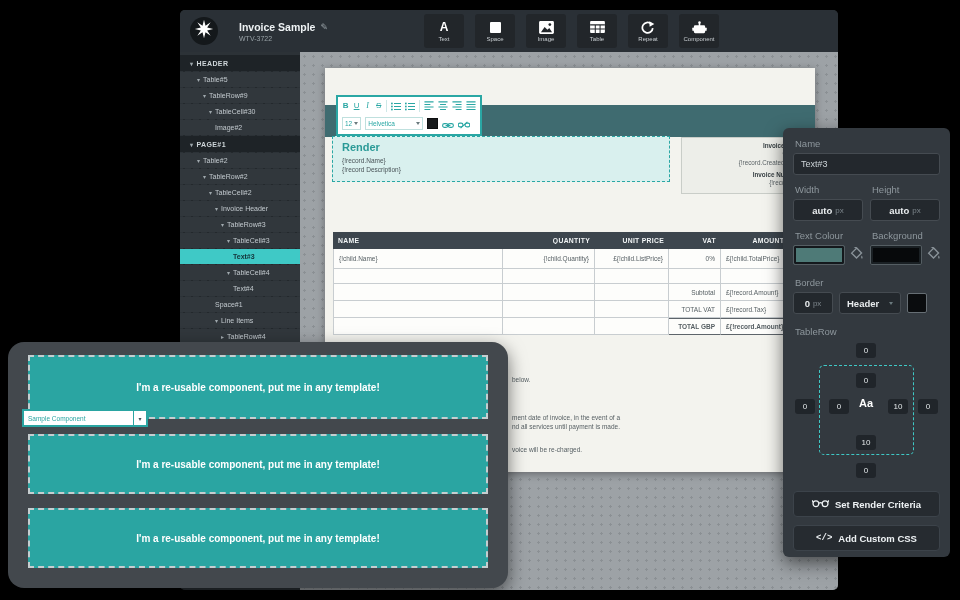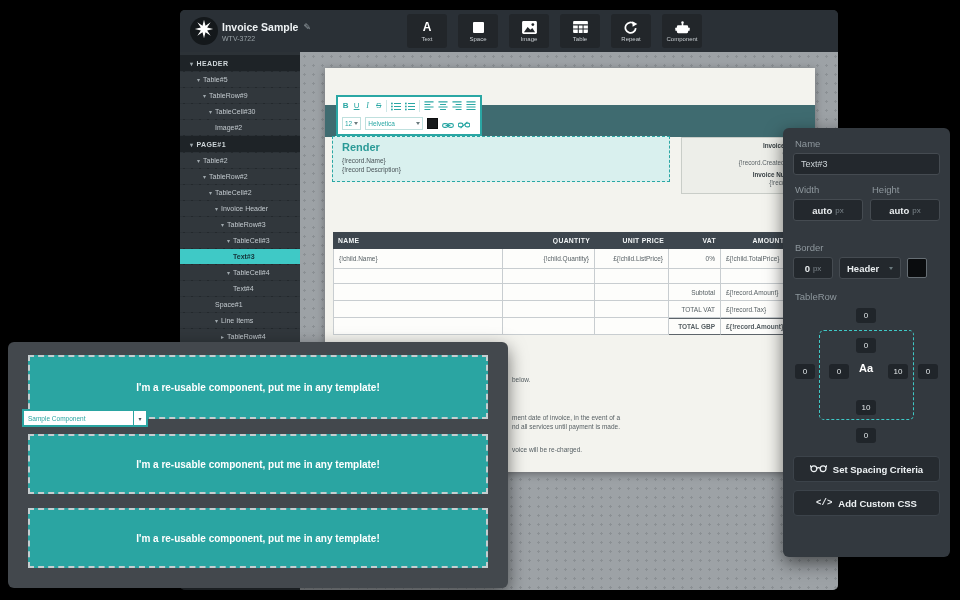--- a/index.html
+++ b/index.html
@@ -3,21 +3,21 @@
 <meta charset="utf-8">
 <style>
 *{margin:0;padding:0;box-sizing:border-box}
 html,body{width:960px;height:600px;background:#000;font-family:"Liberation Sans",sans-serif;overflow:hidden}
 .stage{position:relative;width:960px;height:600px;background:#000}
 
 
 .app-window{position:absolute;left:180px;top:10px;width:658px;height:580px;border-radius:5px;overflow:hidden;background:#2c3237;box-shadow:0 0 22px rgba(0,0,0,.7)}
 .app-header{height:42px;background:#2a3036;display:flex;align-items:center;padding:0 10px}
 .logo-badge{width:28px;height:28px;border-radius:50%;background:#14181b;display:flex;align-items:center;justify-content:center;flex:0 0 auto}
-.title-block{margin-left:4px}
+.title-block{margin-left:21px}
 .title-row{display:flex;align-items:center}
 .app-title{font-size:10.5px;font-weight:700;color:#eef2f4;white-space:nowrap}
 .pencil{font-size:9px;color:#9aa3a8;margin-left:5px}
 .app-subtitle{font-size:7px;color:#98a1a6;margin-top:2px}
 .toolbar{display:flex;gap:11px;margin-left:96px}
 .tb-btn{width:40px;height:34px;background:#22262a;border-radius:3px;display:flex;flex-direction:column;align-items:center;justify-content:center;gap:2px}
 .tb-icon{height:14px;display:flex;align-items:center;justify-content:center}
 .tb-glyph{font-size:12px;font-weight:700;color:#fff;line-height:1}
 .tb-square{width:11px;height:11px;background:#fff;border-radius:1px;display:inline-block}
 .tb-label{font-size:6px;color:#c9ced2;white-space:nowrap}
@@ -63,21 +63,21 @@
 .t-head .t-cell{color:#f2f5f6;font-size:6.8px;font-weight:700;letter-spacing:.3px}
 .t-body{background:#fdfdfb}
 .t-body .t-cell{border-right:1px solid #c8cdd0;border-bottom:1px solid #c8cdd0;color:#555e62}
 .t-body .t-cell:first-child{border-left:1px solid #c8cdd0}
 .num{justify-content:flex-end;text-align:right}
 .lbl{justify-content:flex-end;text-align:right;color:#4a5256}
 .strong{font-weight:700;color:#343c40;border-top:1.5px solid #5d646a !important;border-bottom:1.5px solid #5d646a !important}
 .frag{position:absolute;font-size:6.5px;color:#555e62;white-space:nowrap}
 
 
-.components-overlay{position:absolute;left:8px;top:342px;width:500px;height:246px;background:#43484d;border-radius:6px;box-shadow:0 6px 18px rgba(0,0,0,.55);z-index:20}
+.components-overlay{position:absolute;left:8px;top:342px;width:500px;height:246px;background:#43484d;border-radius:16px;box-shadow:0 6px 18px rgba(0,0,0,.55);z-index:20}
 .banner{position:absolute;left:20px;width:460px;background:#2aa5a2;border:2px dashed #c6ced0;display:flex;align-items:center;justify-content:center}
 .banner span{font-size:10px;font-weight:700;color:#fff}
 .comp-dropdown{position:absolute;left:14px;top:67px;width:126px;height:18px;background:#fff;border:2px solid #2aa5a2;display:flex;align-items:center;z-index:2}
 .dd-label{flex:1;font-size:6.5px;color:#2aa5a2;padding-left:4px;white-space:nowrap}
 .dd-box{width:13px;height:100%;border-left:1px solid #2aa5a2;display:flex;align-items:center;justify-content:center;font-size:6px;color:#44505a}
 
 
 .props{position:absolute;left:783px;top:128px;width:167px;height:429px;background:#33393f;border-radius:6px;box-shadow:0 6px 18px rgba(0,0,0,.55);padding:10px;z-index:30}
 .p-label{font-size:9.5px;color:#8e979d;margin:0 0 4px 2px;display:block;line-height:11px}
 .sec{margin-top:12px}
@@ -448,20 +448,42 @@
       <div>
         <label class="p-label">Height</label>
         <div class="p-input center">
             <b>auto</b>
             <span class="unit">px</span>
           </div>
       </div>
     </div>
 
     <div class="two-col">
+      <div>
+        <label class="p-label">Text Colour</label>
+        <div class="swatch-row">
+          <span class="swatch teal-swatch"></span>
+          <span class="bucket-slot"><svg width="13" height="13" viewBox="0 0 14 14">
+                <path d="M7.2 1.2 L12.4 6.4 L7 11.8 L1.8 6.6 Z" fill="none" stroke="#8a9399" stroke-width="1.5"></path>
+                <path d="M12.6 9.2 C13.8 10.8 13.8 12 12.9 12.6 C12 12.2 11.6 10.8 12.6 9.2 Z" fill="#8a9399"></path>
+                <line x1="7.2" y1="1.2" x2="4.4" y2="-0.6" stroke="#8a9399" stroke-width="1.5"></line>
+              </svg></span>
+        </div>
+      </div>
+      <div>
+        <label class="p-label">Background</label>
+        <div class="swatch-row">
+          <span class="swatch black-swatch"></span>
+          <span class="bucket-slot"><svg width="13" height="13" viewBox="0 0 14 14">
+                <path d="M7.2 1.2 L12.4 6.4 L7 11.8 L1.8 6.6 Z" fill="none" stroke="#8a9399" stroke-width="1.5"></path>
+                <path d="M12.6 9.2 C13.8 10.8 13.8 12 12.9 12.6 C12 12.2 11.6 10.8 12.6 9.2 Z" fill="#8a9399"></path>
+                <line x1="7.2" y1="1.2" x2="4.4" y2="-0.6" stroke="#8a9399" stroke-width="1.5"></line>
+              </svg></span>
+        </div>
+      </div>
     </div>
 
     <label class="p-label sec">Border</label>
     <div class="border-row">
       <div class="p-input center" style="width:40px">
           <b>0</b>
           <span class="unit">px</span>
         </div>
       <div class="p-input" style="width:62px">
           <b>Header</b>
@@ -487,21 +509,21 @@
     <div class="panel-btn" style="margin-top:10px">
       <span id="glasses-ic"><svg width="17" height="9" viewBox="0 0 20 10">
             <g fill="none" stroke="#eef2f4" stroke-width="1.5">
               <circle cx="4.6" cy="5.4" r="3.4"></circle>
               <circle cx="15.4" cy="5.4" r="3.4"></circle>
               <path d="M8 4.6 Q10 3.2 12 4.6"></path>
               <path d="M1.4 3.4 L0.2 1.4"></path>
               <path d="M18.6 3.4 L19.8 1.4"></path>
             </g>
           </svg></span>
-      <span>Set Spacing Criteria</span>
+      <span>Set Render Criteria</span>
     </div>
     <div class="panel-btn">
       <span class="code-glyph">&lt;/&gt;</span>
       <span>Add Custom CSS</span>
     </div>
   </div>
 
 </div>
 
 </body></html>

